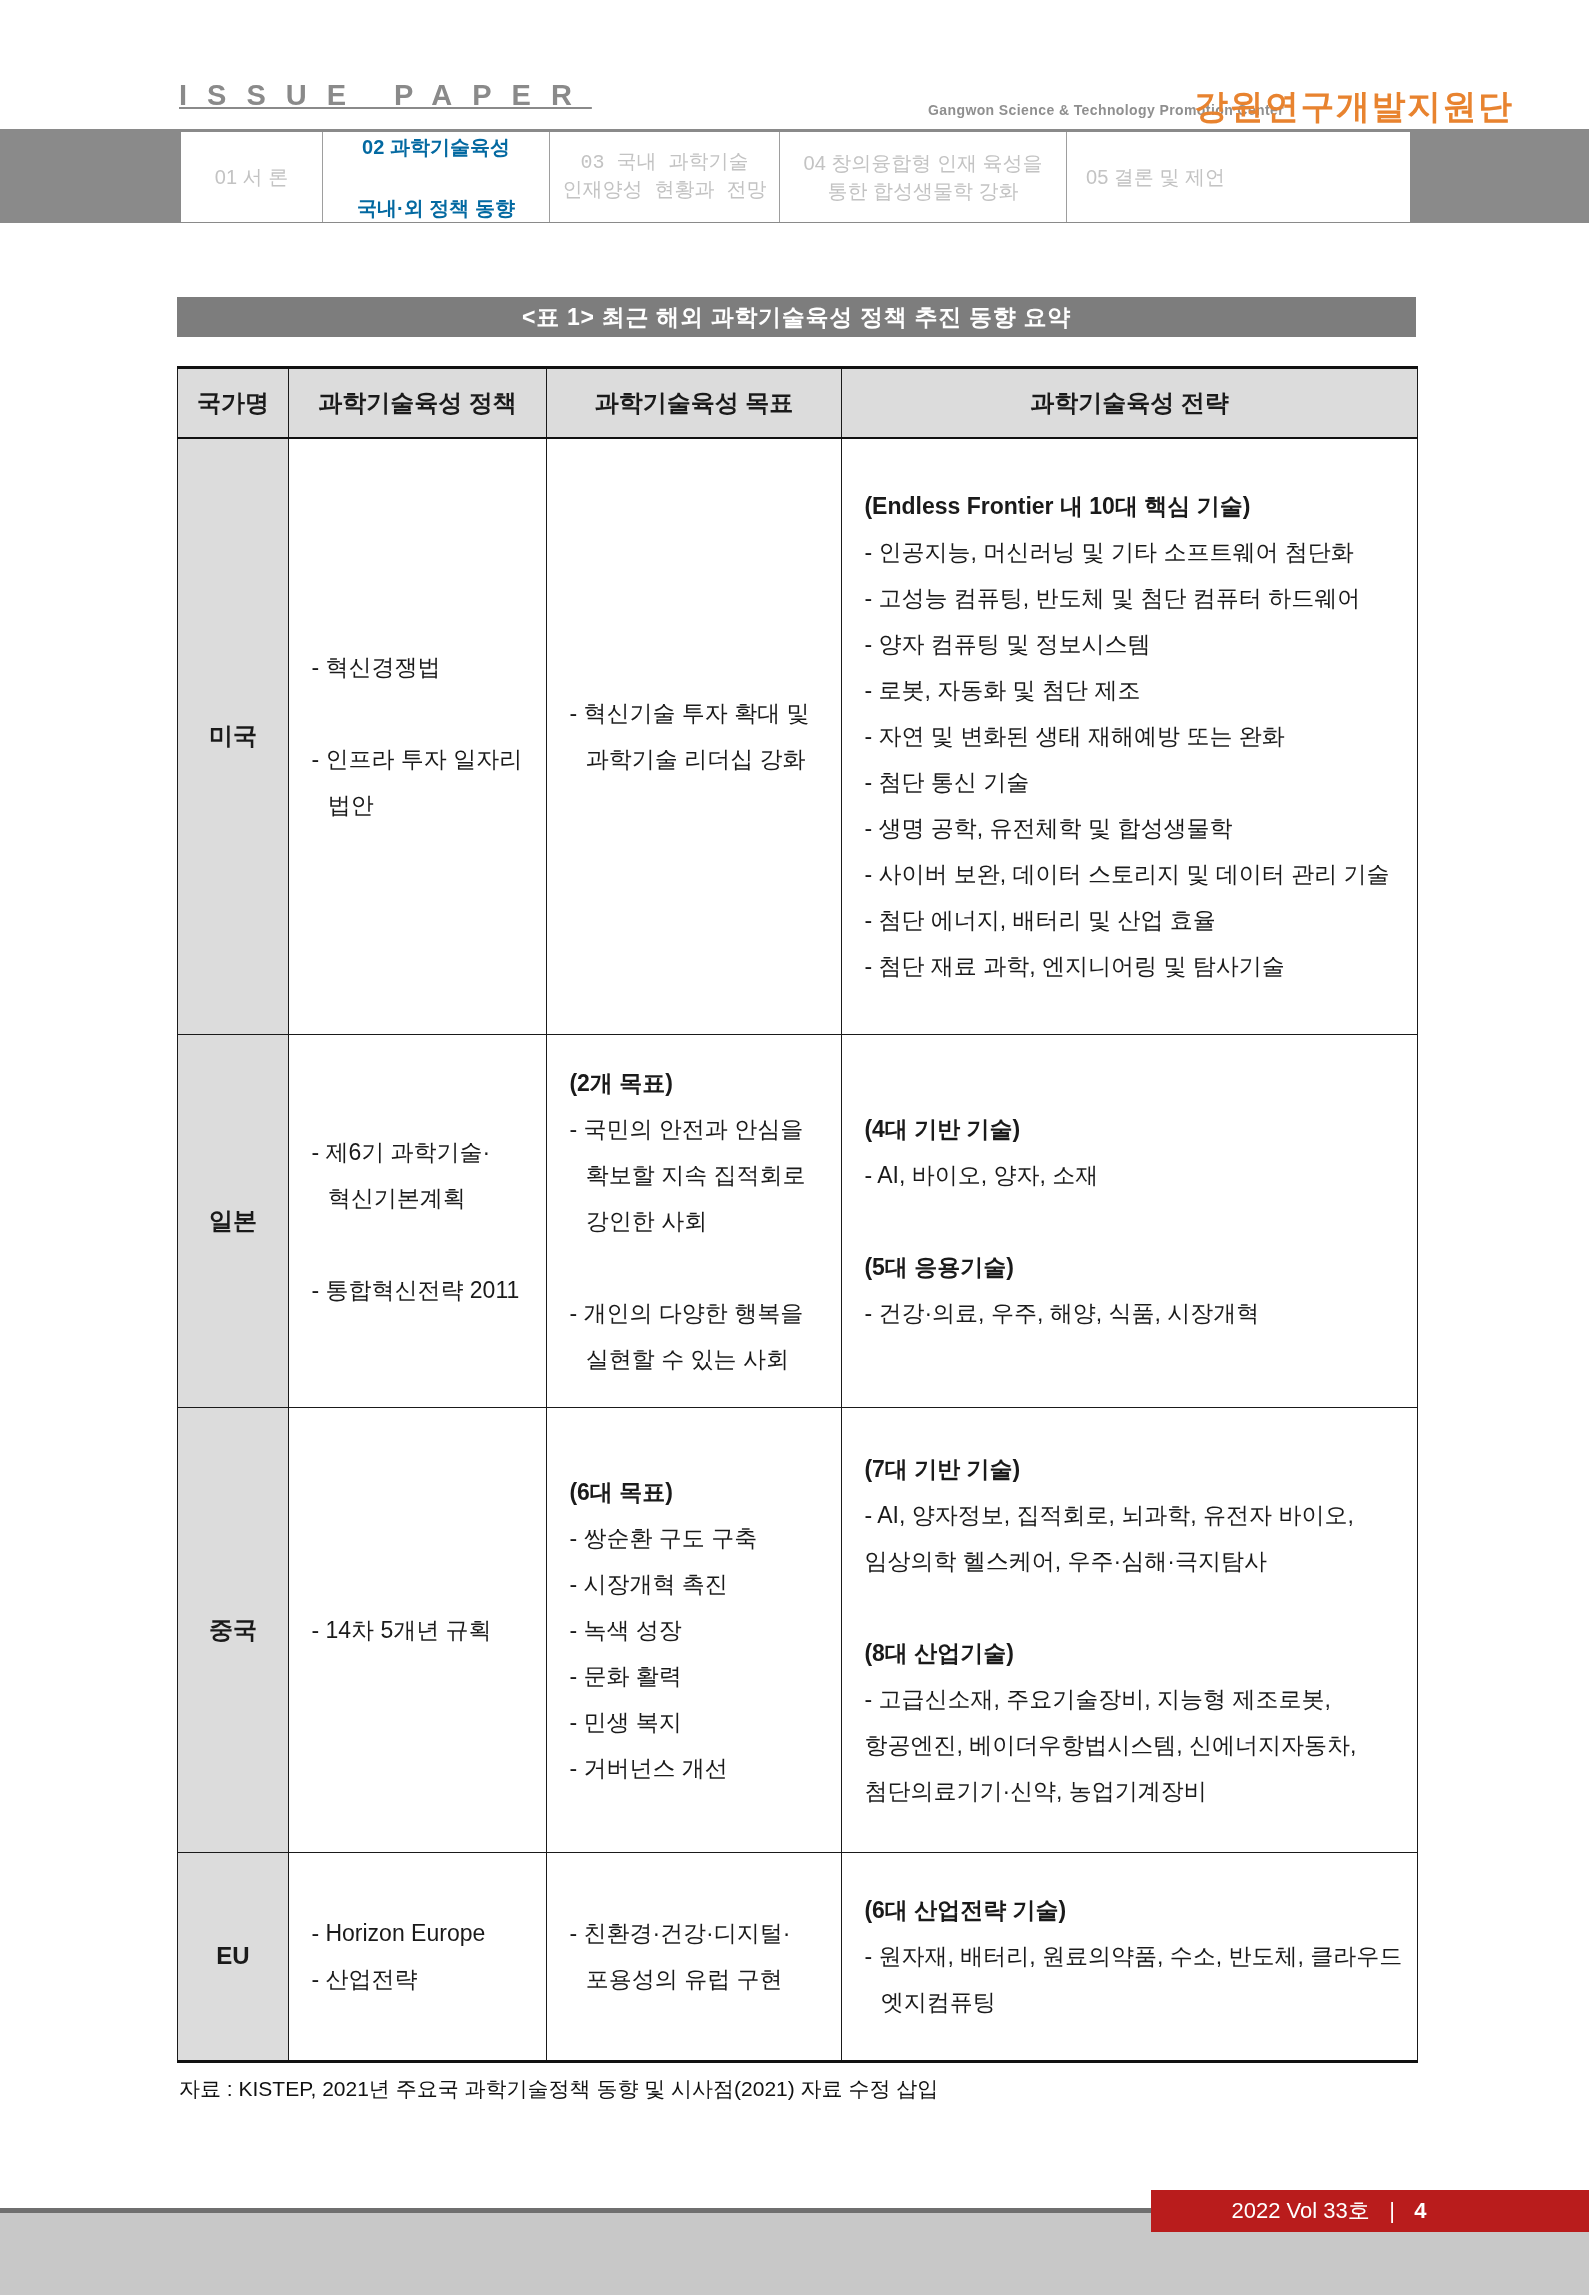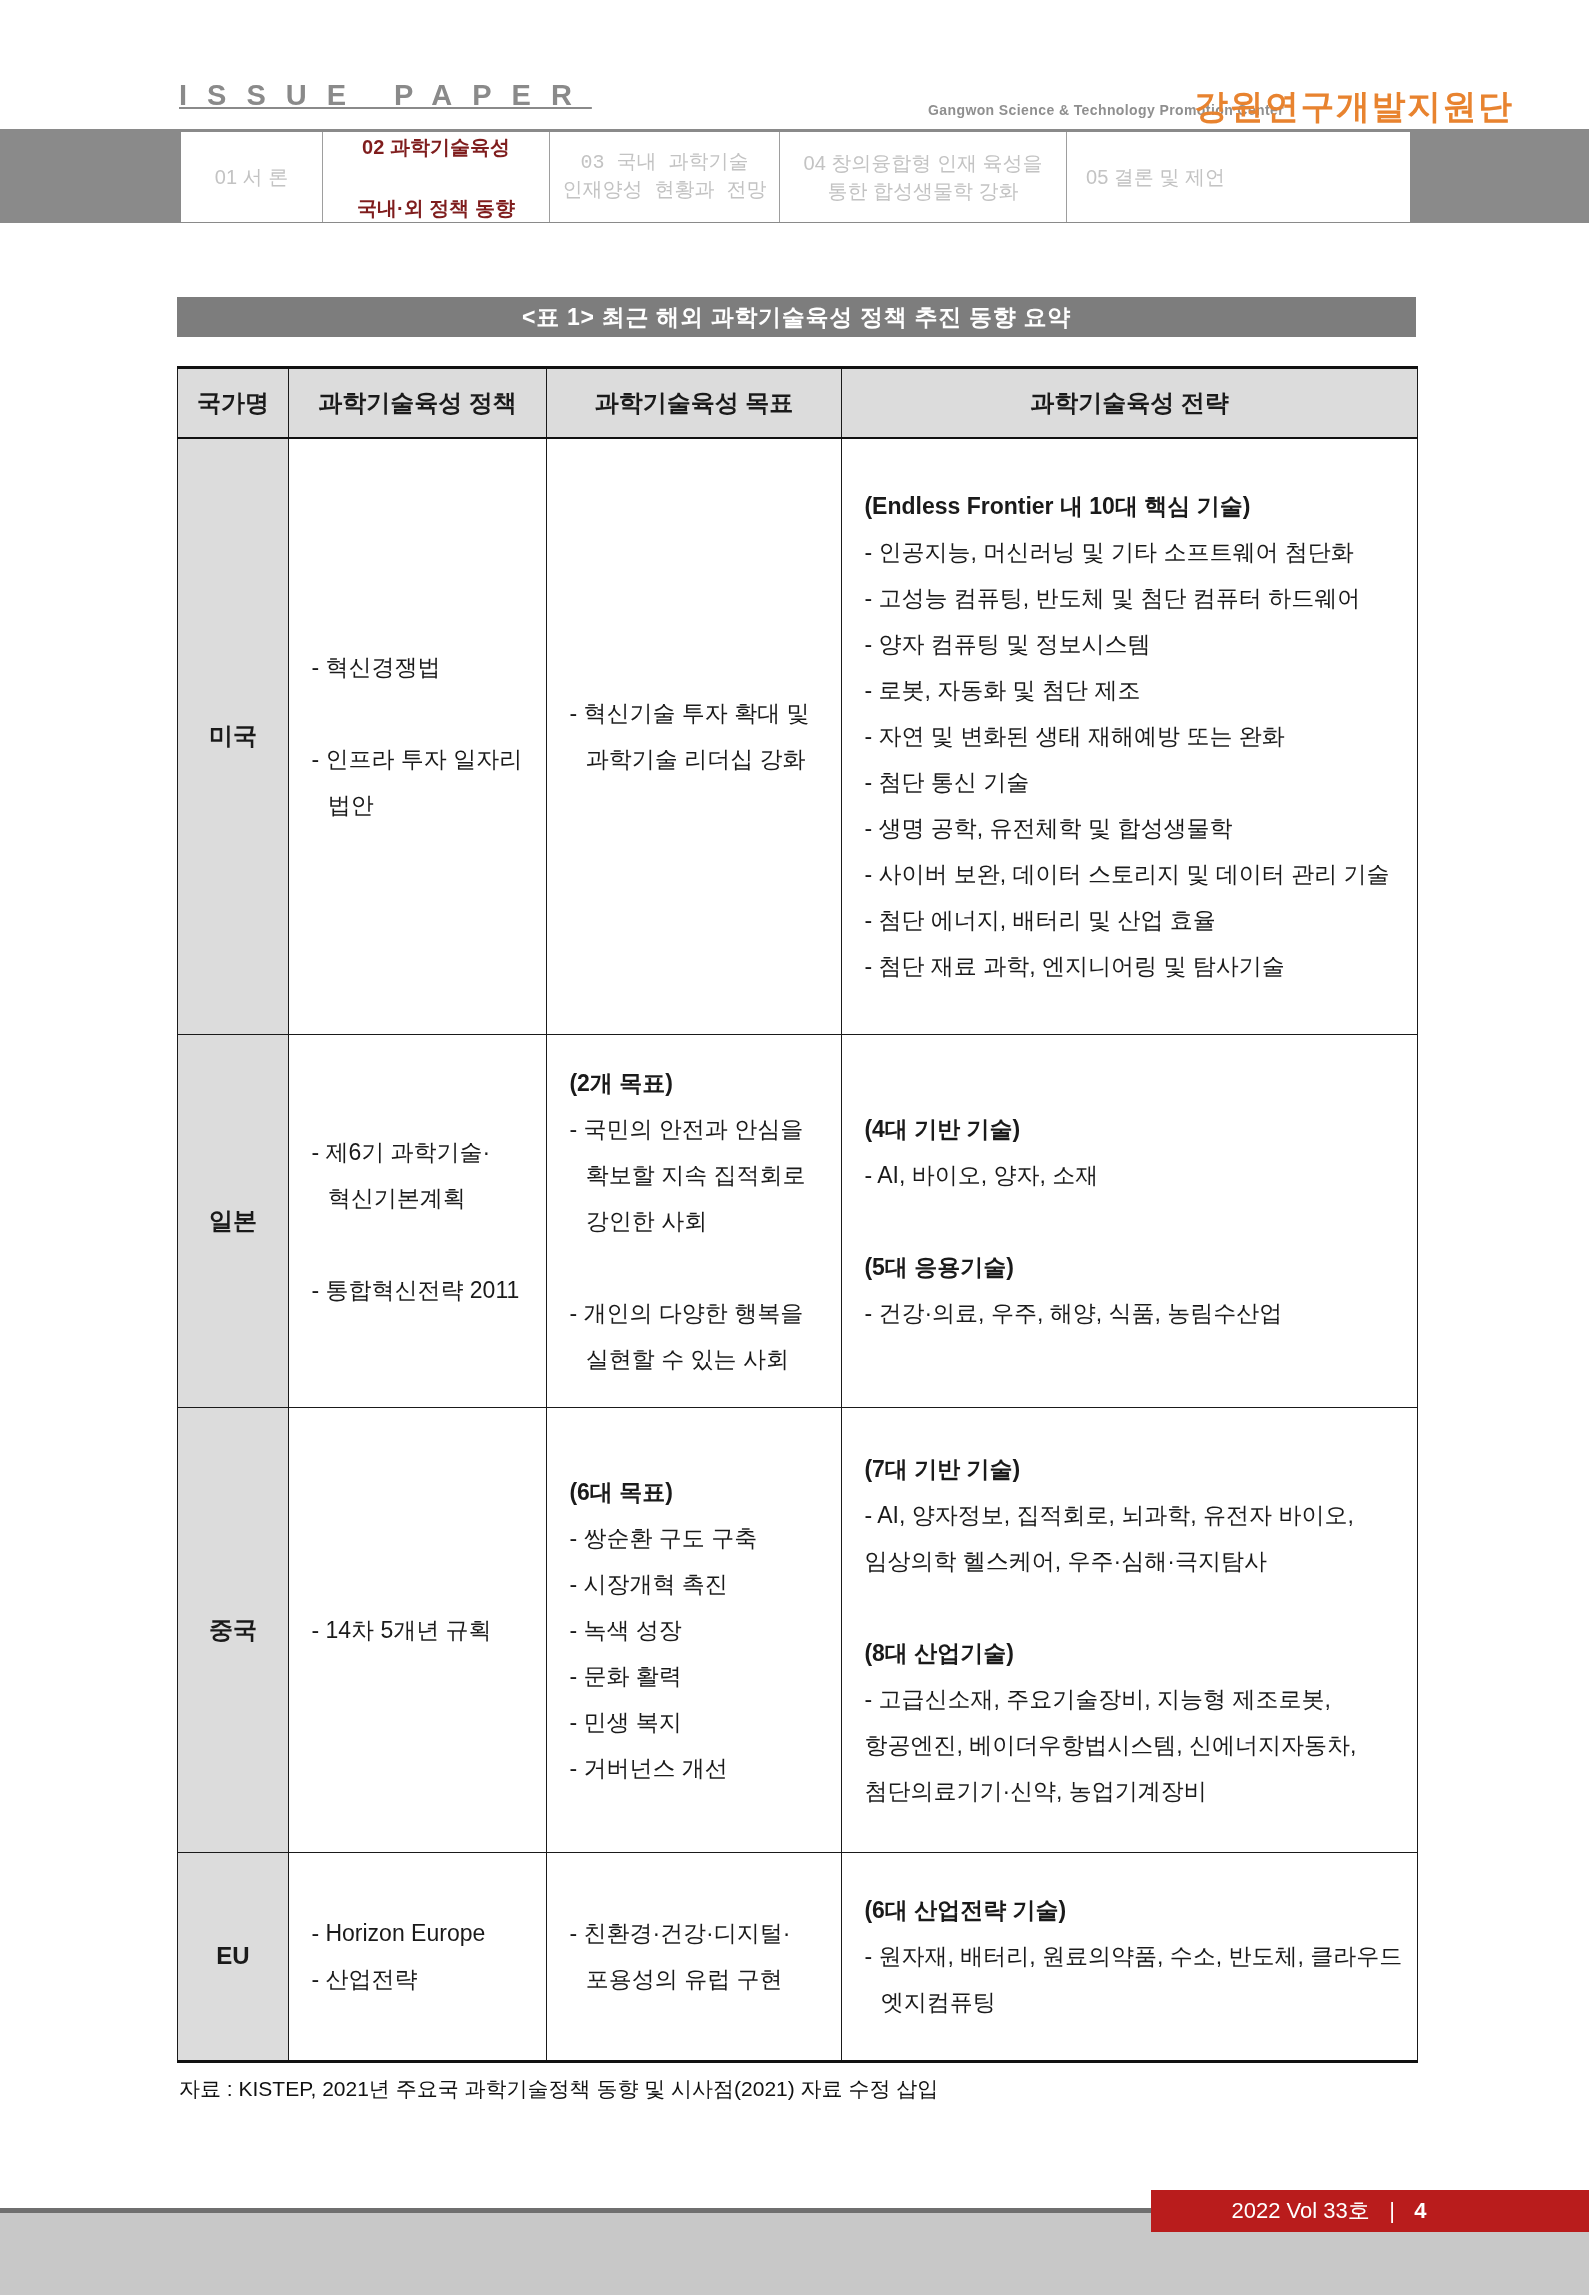--- a/index.html
+++ b/index.html
@@ -15,21 +15,21 @@
         color:#e8832f;white-space:nowrap;letter-spacing:1.5px;}
 
   
   .nav-band{position:absolute;left:0;top:129px;width:1589px;height:94px;background:#8a8a8a;}
   .nav-panel{position:absolute;left:181px;top:132px;width:1229px;height:90px;background:#ffffff;
         display:flex;}
   .tab{display:flex;flex-direction:column;justify-content:center;align-items:center;
         font-size:20px;line-height:28px;color:#c3c3c3;font-weight:500;text-align:center;
         white-space:nowrap;}
   .tab + .tab{border-left:1.5px solid #9e9e9e;}
-  .tab.active{color:#7f1d1d;font-weight:700;gap:33px;}
+  .tab.active{color:#0369a1;font-weight:700;gap:33px;}
   .tab:nth-child(1){width:141px;}
   .tab:nth-child(2){width:226px;}
   .tab:nth-child(3){width:229px;font-family:Liberation Mono, monospace;}
   .tab:nth-child(4){width:286px;}
   .tab:nth-child(5){width:177px;}
   .tab:nth-child(6){width:162px;}
 
   
   .tbl-title{position:absolute;left:177px;top:297px;width:1239px;height:40px;background:#7d7d7d;
         color:#ffffff;font-size:23px;font-weight:700;display:flex;align-items:center;
@@ -156,21 +156,21 @@
               <div class="line ind">강인한 사회</div>
               <div class="line">&nbsp;</div>
               <div class="line">- 개인의 다양한 행복을</div>
               <div class="line ind">실현할 수 있는 사회</div>
             </td>
             <td class="content">
               <div class="line bold">(4대 기반 기술)</div>
               <div class="line">- AI, 바이오, 양자, 소재</div>
               <div class="line">&nbsp;</div>
               <div class="line bold">(5대 응용기술)</div>
-              <div class="line">- 건강·의료, 우주, 해양, 식품, 농림수산업</div>
+              <div class="line">- 건강·의료, 우주, 해양, 식품, 시장개혁</div>
             </td>
           </tr>
           <tr>
             <td class="country">중국</td>
             <td class="content">
               <div class="line">- 14차 5개년 규획</div>
             </td>
             <td class="content">
               <div class="line bold">(6대 목표)</div>
               <div class="line">- 쌍순환 구도 구축</div>

